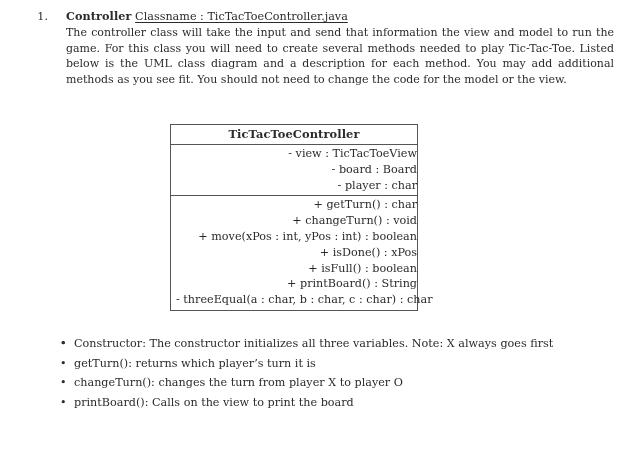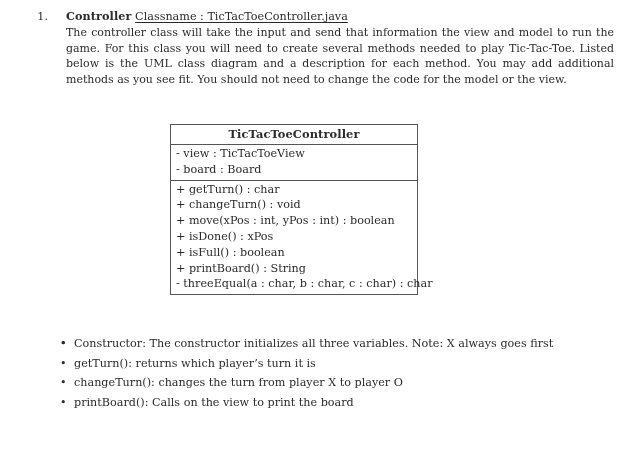--- a/index.html
+++ b/index.html
@@ -96,20 +96,21 @@
   }
   .uml-compartment.attrs {
     border-bottom: 1px solid #555555;
   }
   .uml-row {
     font-size: 11.2px;
     line-height: 15.8px;
     padding-left: 5px;
     white-space: nowrap;
     color: #2b2b2b;
+    text-align: right;
   }
 
   
   .bullets {
     position: absolute;
     left: 0;
     top: 334px;
     width: 622px;
   }
   .bullet {
@@ -147,20 +148,21 @@
     </div>
   </div>
 
   <div class="uml-wrap">
     <div class="uml">
       <div class="uml-title">TicTacToeController</div>
 
       <div class="uml-compartment attrs">
         <div class="uml-row">- view : TicTacToeView</div>
         <div class="uml-row">- board : Board</div>
+        <div class="uml-row">- player : char</div>
       </div>
 
       <div class="uml-compartment methods">
         <div class="uml-row">+ getTurn() : char</div>
         <div class="uml-row">+ changeTurn() : void</div>
         <div class="uml-row">+ move(xPos : int, yPos : int) : boolean</div>
         <div class="uml-row">+ isDone() : xPos</div>
         <div class="uml-row">+ isFull() : boolean</div>
         <div class="uml-row">+ printBoard() : String</div>
         <div class="uml-row">- threeEqual(a : char, b : char, c : char) : char</div>

